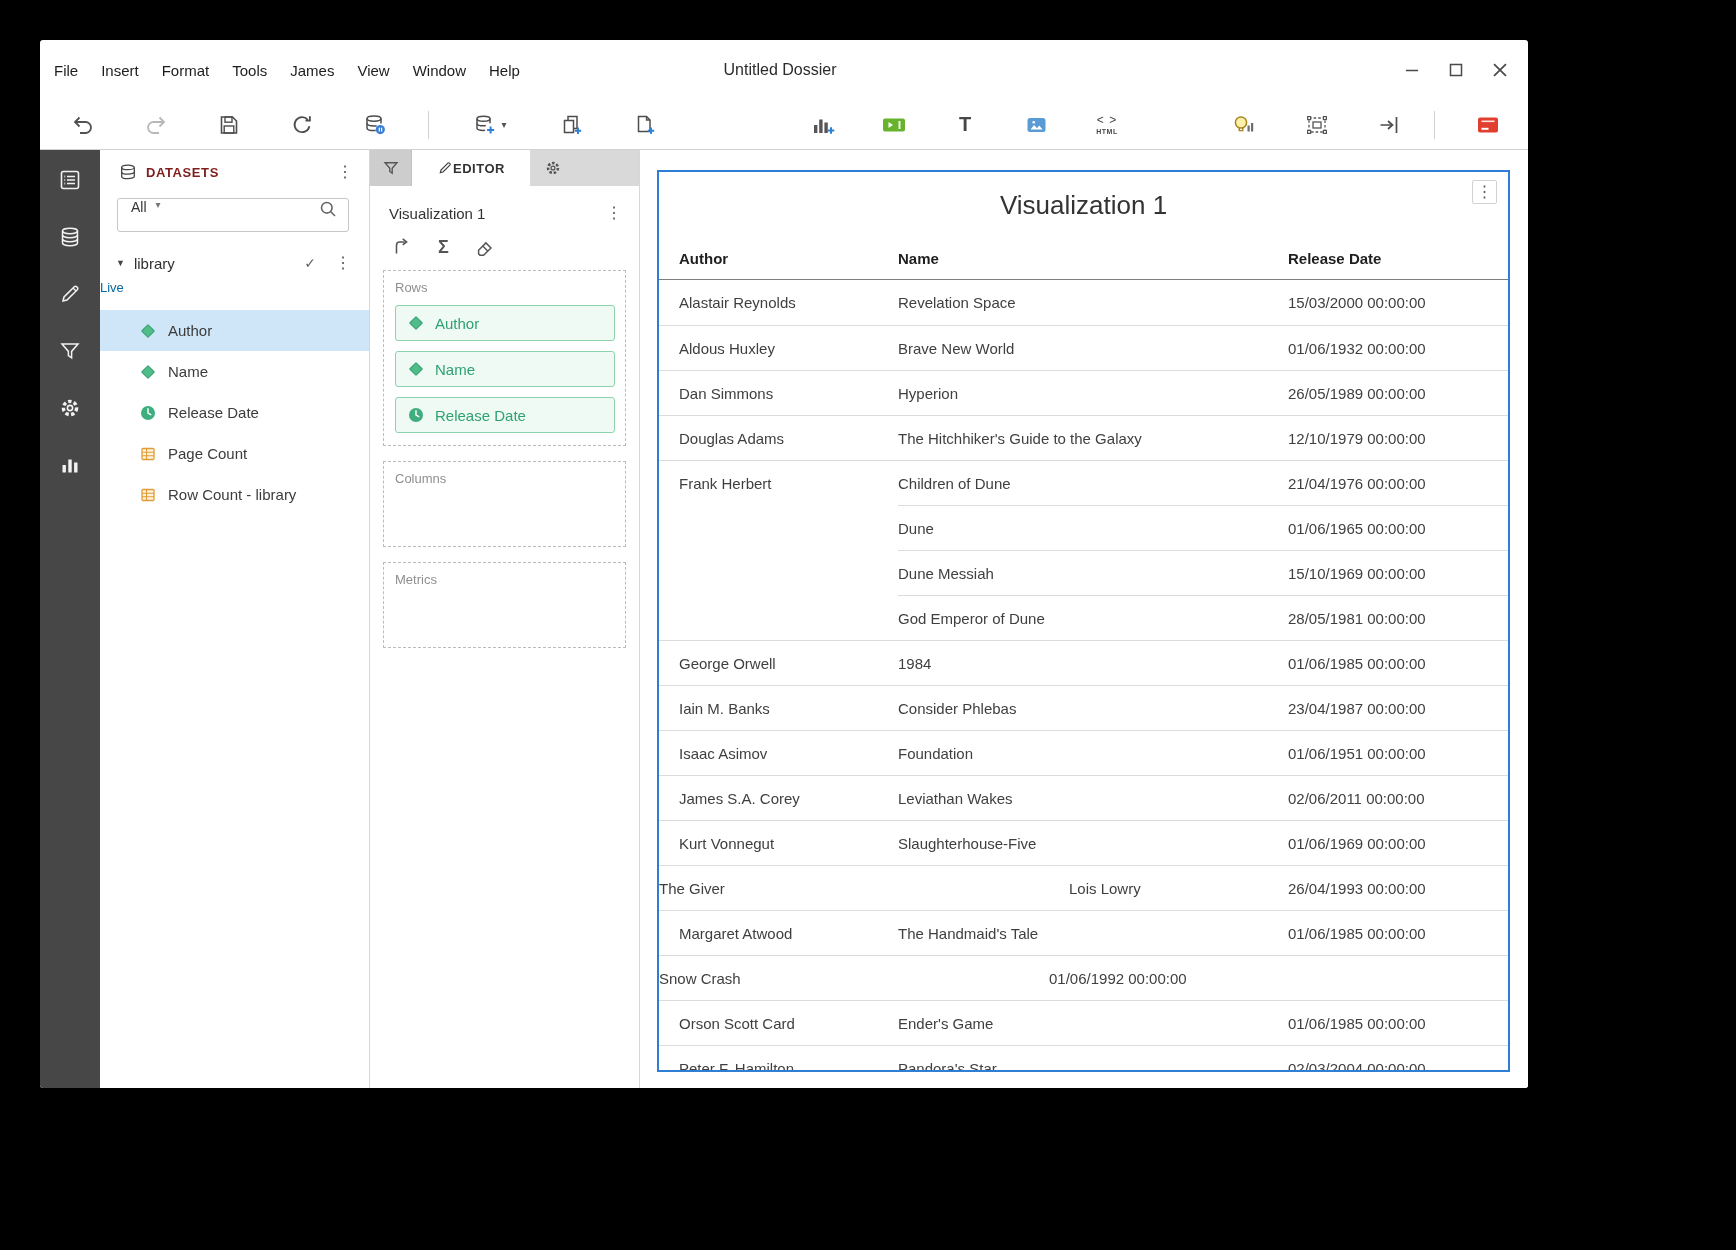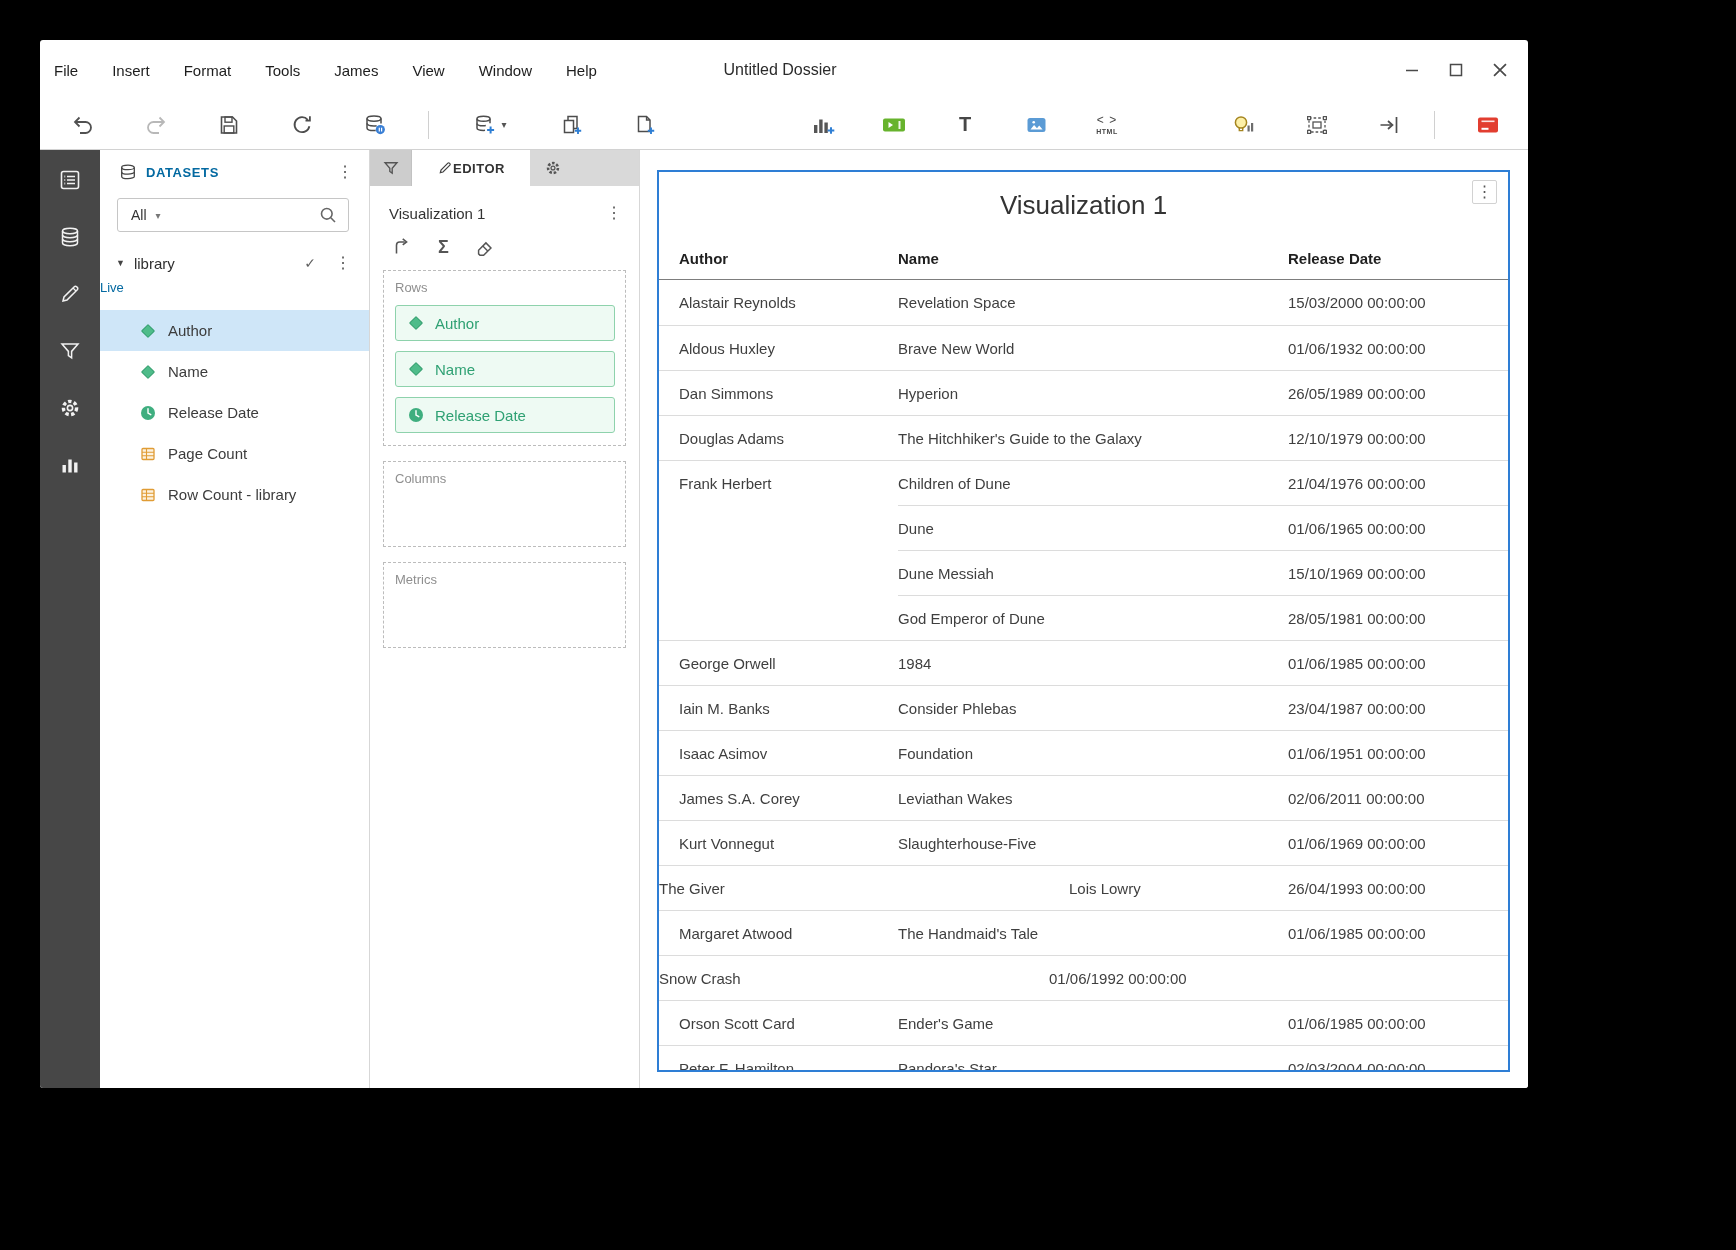--- a/index.html
+++ b/index.html
@@ -4,21 +4,21 @@
 <style>
   * { box-sizing: border-box; margin: 0; padding: 0; }
   html,body { background:#000; }
   body { width:1736px; height:1250px; position:relative; font-family:"Liberation Sans", sans-serif; }
 
   .window { position:absolute; left:40px; top:40px; width:1488px; height:1048px;
             background:#fff; border-radius:3px; overflow:hidden; }
 
   
   .titlebar { height:60px; display:flex; align-items:center; position:relative; }
-  .menu-bar { display:flex; gap:34px; padding-left:14px; font-size:15px; color:#1d1d1d; z-index:2; }
+  .menu-bar { display:flex; gap:23px; padding-left:14px; font-size:15px; color:#1d1d1d; z-index:2; }
   .menu-item { cursor:default; }
   .window-title { position:absolute; left:0; right:8px; text-align:center; font-size:16px; color:#2b2b2b; }
   .win-controls { position:absolute; right:6px; top:0; height:100%; display:flex; align-items:center; z-index:2; }
   .win-btn { width:44px; height:42px; display:flex; align-items:center; justify-content:center; }
 
   
   .toolbar { height:50px; border-bottom:1px solid #d2d2d2; display:flex; align-items:center; padding:0 20px 0 23px; }
   .tb-group { display:flex; align-items:center; }
   .tbtn { width:40px; height:40px; display:flex; align-items:center; justify-content:center; }
   .tb-left .tbtn { margin-right:33px; }
@@ -41,24 +41,24 @@
 
   
   .rail { width:60px; background:#474747; display:flex; flex-direction:column; align-items:center;
           padding-top:12px; gap:21px; flex-shrink:0; }
   .rail-btn { width:36px; height:36px; display:flex; align-items:center; justify-content:center; }
 
   
   .datasets-panel { width:270px; border-right:1px solid #d7d7d7; background:#fff;
                     display:flex; flex-direction:column; flex-shrink:0; }
   .dp-header { height:40px; display:flex; align-items:center; padding:4px 14px 0 19px; }
-  .dp-title { font-size:13px; font-weight:bold; letter-spacing:.6px; color:#0369a1; margin-left:9px; flex:1; }
+  .dp-title { font-size:13px; font-weight:bold; letter-spacing:.6px; color:#7f1d1d; margin-left:9px; flex:1; }
   .kebab { color:#555; font-size:16px; width:20px; text-align:center; line-height:1; }
   .search-box { margin:8px 20px 10px 17px; height:34px; border:1px solid #c6c6c6; border-radius:3px;
-                display:flex; align-items:center; padding:0 10px 0 13px; font-size:14px; color:#333; }
+                display:flex; align-items:flex-start; padding:0 10px 0 13px; font-size:14px; color:#333; }
   .sb-chev { font-size:10px; color:#777; margin-left:9px; }
   .sb-spacer { flex:1; }
   .dataset-row { height:34px; display:flex; align-items:center; padding:0 16px 0 16px; margin-top:4px; }
   .expander { font-size:9px; color:#444; }
   .dataset-name { font-size:15px; color:#2f2f2f; margin-left:9px; flex:1; }
   .check { font-size:14px; color:#5f5f5f; }
   .dataset-row .kebab { margin-left:17px; }
   .dataset-live { font-size:13px; color:#0369a1; height:22px; margin-bottom:8px; }
   .field-row { height:41px; display:flex; align-items:center; padding-left:40px; gap:12px;
                font-size:15px; color:#3c3c3c; }

